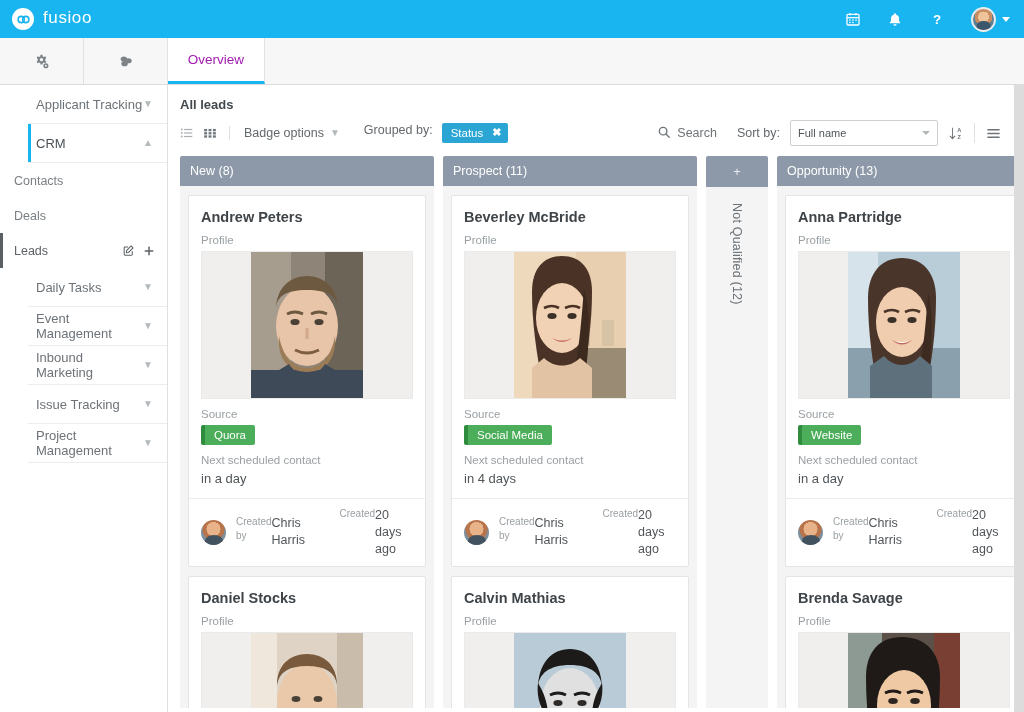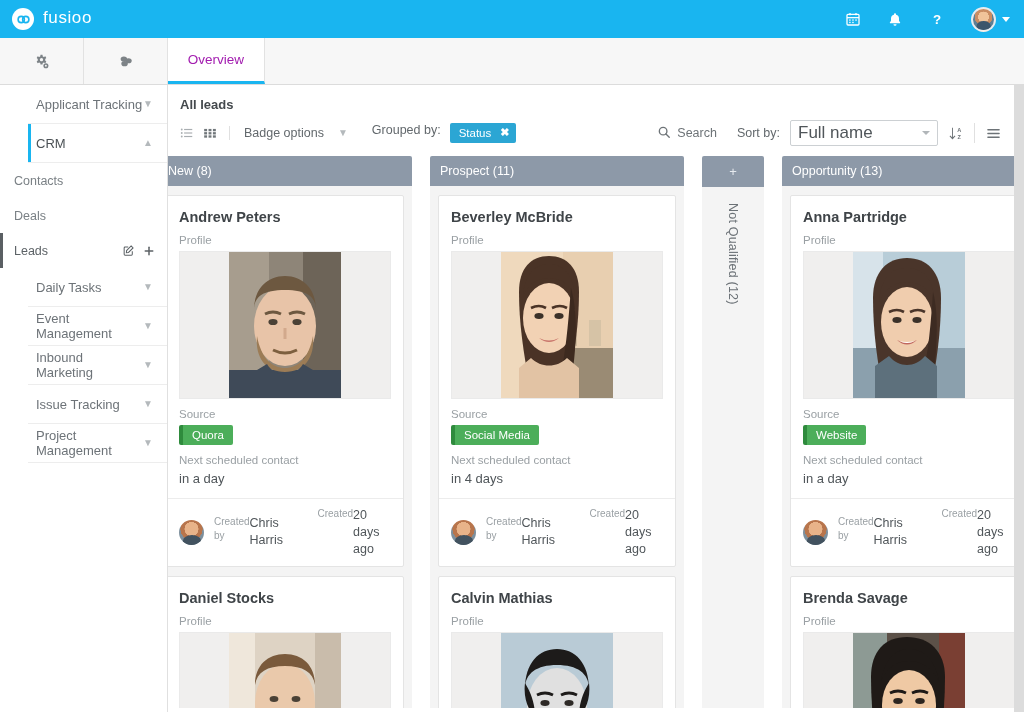--- a/index.html
+++ b/index.html
@@ -102,51 +102,51 @@
   .main-title {
     padding: 12px 0 8px 12px; font-size: 13px; font-weight: bold; color: #44494d;
   }
   .toolbar {
     display: flex; align-items: center; padding: 0 12px 10px 12px; gap: 0;
   }
   .view-toggles { display: flex; align-items: center; gap: 9px; padding-right: 12px; border-right: 1px solid #e0e0e0; }
   .vt { cursor: pointer; display: flex; color: #a9aeb1; }
   .vt.active { color: #70767a; }
   .badge-options {
-    display: flex; align-items: center; gap: 14px; color: #62686c;
+    display: flex; align-items: center; gap: 6px; color: #62686c;
     font-size: 12.5px; cursor: pointer; padding-left: 14px;
   }
   .grouped-by { display: flex; align-items: flex-start; gap: 9px; margin-left: 24px; }
   .grouped-label { color: #62686c; font-size: 12.5px; }
   .chip {
     background: #2ba6d4; color: #fff; font-size: 11.5px;
     padding: 3px 7px 4px 9px; border-radius: 2px;
     display: flex; align-items: center; gap: 9px; cursor: pointer;
   }
   .chip-x { font-size: 11px; font-weight: bold; }
   .tb-right { margin-left: auto; display: flex; align-items: center; gap: 10px; }
   .search-box { display: flex; align-items: center; gap: 6px; color: #6d7377; font-size: 12.5px; cursor: pointer; }
   .sort-label { color: #62686c; font-size: 12.5px; margin-left: 10px; }
   .select-wrap { position: relative; }
   .sel {
     width: 148px; height: 26px; border: 1px solid #ccd0d3; background: #fff;
-    font-size: 17px; color: #50565a; padding: 0 20px 0 7px;
+    font-size: 11px; color: #50565a; padding: 0 20px 0 7px;
     font-family: "Liberation Sans", sans-serif; appearance: none; cursor: pointer;
     border-radius: 2px;
   }
   .sel-caret {
     position: absolute; right: 8px; top: 11px; pointer-events: none;
     width: 0; height: 0; border-left: 4px solid transparent;
     border-right: 4px solid transparent; border-top: 4px solid #b1b6b9;
   }
   .tb-icon { color: #6d7377; cursor: pointer; display: flex; }
   .tb-sep { width: 1px; height: 20px; background: #e0e0e0; }
 
   
-  .board { flex: 1; display: flex; gap: 18px; padding: 0 0 4px 12px; overflow: hidden; justify-content: center; }
+  .board { flex: 1; display: flex; gap: 9px; padding: 0 0 4px 12px; overflow: hidden; }
   .column { display: flex; flex-direction: column; width: 254px; flex: 0 0 254px; }
   .col-head {
     background: #8d99a8; color: #fff; font-size: 12.5px;
     padding: 8px 10px; border-radius: 2px 2px 0 0;
   }
   .col-body {
     flex: 1; background: #f4f4f4; padding: 9px 8px 0 8px; overflow: hidden;
     display: flex; flex-direction: column; gap: 9px;
   }
   

